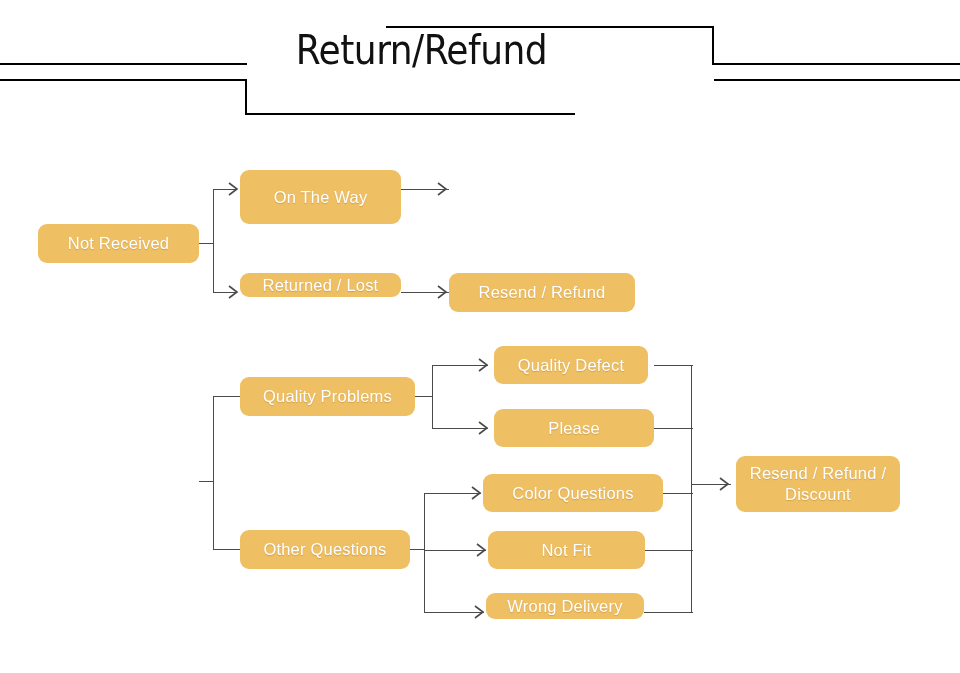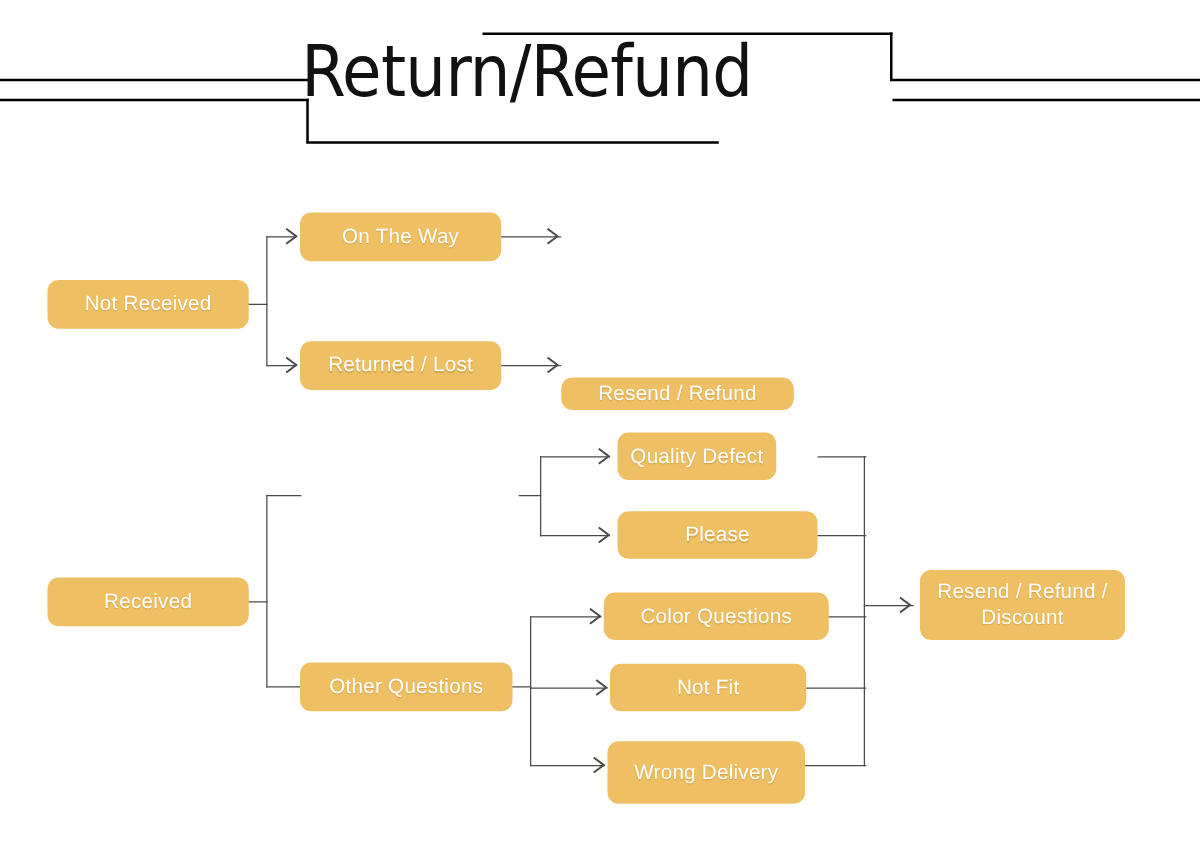--- a/index.html
+++ b/index.html
@@ -23,21 +23,21 @@
     position: absolute;
     left: 0; top: 0;
     width: 960px; height: 140px;
   }
   #page-title {
     position: absolute;
     left: 0; top: 30px;
     width: 843px;
     text-align: center;
     font-family: "DejaVu Sans Condensed", "Liberation Sans Narrow", "Liberation Sans", sans-serif;
-    font-size: 57px;
+    font-size: 40px;
     font-weight: 300;
     letter-spacing: -0.5px;
     color: #111111;
     line-height: 1.0;
     white-space: nowrap;
   }
   .rule {
     position: absolute;
     background: #000000;
   }
@@ -117,51 +117,51 @@
       </svg>
   </div>
 
   <div class="conn h" style="left:213px; top:292px; width:24px;"></div>
   <div class="arrow" style="left:228px; top:285px;">
     <svg width="11" height="14" viewBox="0 0 11 14">
         <polyline points="1,1 9,7 1,13" fill="none" stroke="#4a4a4a" stroke-width="1.6"></polyline>
       </svg>
   </div>
 
-  <div class="node" style="left:240px; top:170px; width:161px; height:39px;">On The Way</div>
+  <div class="node" style="left:240px; top:170px; width:161px; height:54px;">On The Way</div>
 
   <div class="conn h" style="left:401px; top:189px; width:48px;"></div>
   <div class="arrow" style="left:437px; top:182px;">
     <svg width="11" height="14" viewBox="0 0 11 14">
         <polyline points="1,1 9,7 1,13" fill="none" stroke="#4a4a4a" stroke-width="1.6"></polyline>
       </svg>
   </div>
 
 
-  <div class="node" style="left:240px; top:273px; width:161px; height:39px;">Returned / Lost</div>
+  <div class="node" style="left:240px; top:273px; width:161px; height:24px;">Returned / Lost</div>
 
   <div class="conn h" style="left:401px; top:292px; width:48px;"></div>
   <div class="arrow" style="left:437px; top:285px;">
     <svg width="11" height="14" viewBox="0 0 11 14">
         <polyline points="1,1 9,7 1,13" fill="none" stroke="#4a4a4a" stroke-width="1.6"></polyline>
       </svg>
   </div>
 
-  <div class="node" style="left:449px; top:273px; width:186px; height:26px;margin-top:29px;">Resend / Refund</div>
-
-  <div class="node" style="left:38px; top:462px; width:161px; height:39px;">Received</div>
+  <div class="node" style="left:449px; top:273px; width:186px; height:39px;">Resend / Refund</div>
+
 
   <div class="conn h" style="left:199px; top:481px; width:15px;"></div>
 
   <div class="conn v" style="left:213px; top:396px; height:154px;"></div>
 
   <div class="conn h" style="left:213px; top:396px; width:28px;"></div>
 
   <div class="conn h" style="left:213px; top:549px; width:28px;"></div>
 
+  <div class="node" style="left:240px; top:377px; width:175px; height:39px;">Quality Problems</div>
 
   <div class="node" style="left:240px; top:530px; width:170px; height:39px;">Other Questions</div>
 
   <div class="conn h" style="left:415px; top:396px; width:18px;"></div>
   <div class="conn v" style="left:432px; top:365px; height:64px;"></div>
   <div class="conn h" style="left:432px; top:365px; width:56px;"></div>
   <div class="arrow" style="left:478px; top:358px;">
     <svg width="11" height="14" viewBox="0 0 11 14">
         <polyline points="1,1 9,7 1,13" fill="none" stroke="#4a4a4a" stroke-width="1.6"></polyline>
       </svg>
@@ -187,25 +187,25 @@
         <polyline points="1,1 9,7 1,13" fill="none" stroke="#4a4a4a" stroke-width="1.6"></polyline>
       </svg>
   </div>
   <div class="conn h" style="left:424px; top:612px; width:60px;"></div>
   <div class="arrow" style="left:474px; top:605px;">
     <svg width="11" height="14" viewBox="0 0 11 14">
         <polyline points="1,1 9,7 1,13" fill="none" stroke="#4a4a4a" stroke-width="1.6"></polyline>
       </svg>
   </div>
 
-  <div class="node" style="left:494px; top:346px; width:127px; height:38px;text-align:center;">Quality Defect</div>
+  <div class="node" style="left:494px; top:346px; width:154px; height:38px;text-align:center;">Quality Defect</div>
   <div class="node" style="left:494px; top:409px; width:160px; height:38px;">Please</div>
   <div class="node" style="left:483px; top:474px; width:180px; height:38px;">Color Questions</div>
   <div class="node" style="left:488px; top:531px; width:157px; height:38px;">Not Fit</div>
-  <div class="node" style="left:486px; top:593px; width:158px; height:50px;">Wrong Delivery</div>
+  <div class="node" style="left:486px; top:593px; width:158px; height:26px;">Wrong Delivery</div>
 
   <div class="conn h" style="left:654px; top:365px; width:39px;"></div>
   <div class="conn h" style="left:654px; top:428px; width:39px;"></div>
   <div class="conn h" style="left:663px; top:493px; width:30px;"></div>
   <div class="conn h" style="left:645px; top:550px; width:48px;"></div>
   <div class="conn h" style="left:644px; top:612px; width:49px;"></div>
 
   <div class="conn v" style="left:691px; top:365px; height:248px;"></div>
 
   <div class="conn h" style="left:691px; top:484px; width:40px;"></div>

